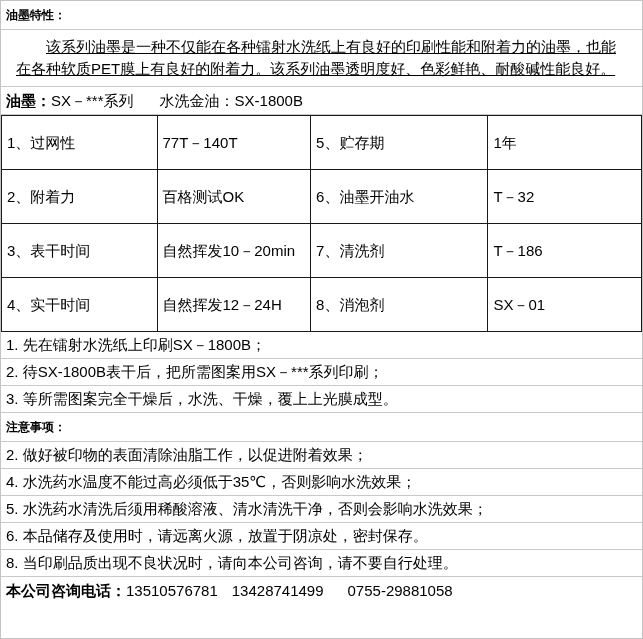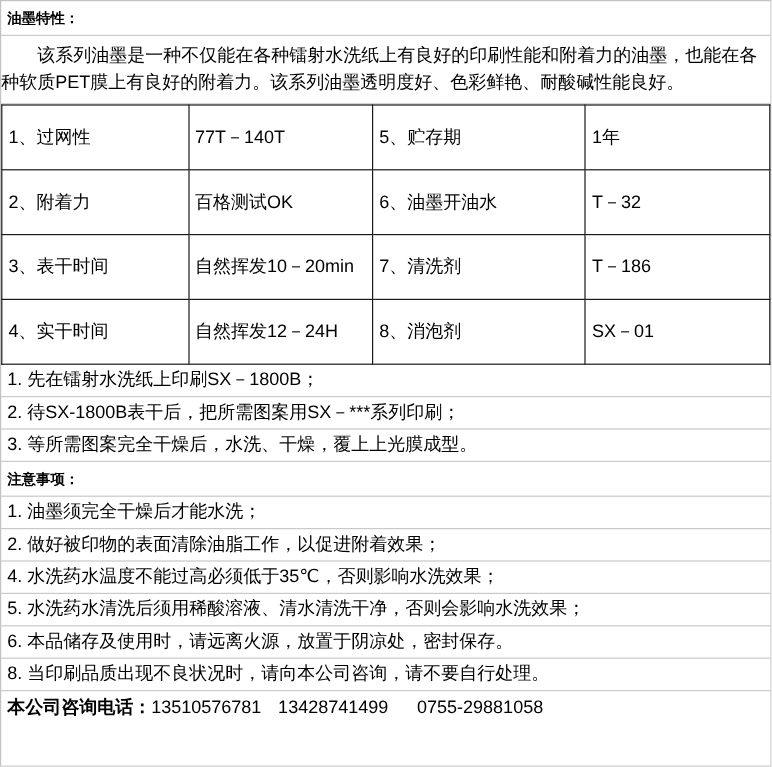--- a/index.html
+++ b/index.html
@@ -19,21 +19,21 @@
     border-bottom: 1px solid #c9c9c9;
     padding: 2px 5px;
     line-height: 22px;
   }
   .row:last-child { border-bottom: none; }
   .heading {
     font-weight: bold;
     font-size: 12px;
     line-height: 24px;
   }
-  .para { padding: 4px 0; }
+  .para { padding: 4px 15px; text-decoration: underline; }
   .para p {
     margin: 2px 0;
     text-indent: 2em;
     line-height: 22px;
   }
   .b { font-weight: bold; }
   .inline-row { line-height: 23px; }
   .wash-label { margin-left: 26px; }
   .no-sep { border-bottom: none; }
   table.params {
@@ -64,20 +64,23 @@
 <div class="page">
 
   <div class="row heading">
     <span>油墨特性：</span>
   </div>
 
   <div class="row para">
     <p>该系列油墨是一种不仅能在各种镭射水洗纸上有良好的印刷性能和附着力的油墨，也能在各种软质PET膜上有良好的附着力。该系列油墨透明度好、色彩鲜艳、耐酸碱性能良好。</p>
   </div>
 
+  <div class="row inline-row">
+    <span class="b">油墨：</span><span>SX－***系列</span><span class="wash-label">水洗金油：</span><span>SX-1800B</span>
+  </div>
 
 
 
   <table class="params">
     <tbody>
       <tr>
         <td class="c0">1、过网性</td>
         <td class="c1">77T－140T</td>
         <td class="c2">5、贮存期</td>
         <td class="c3">1年</td>
@@ -103,21 +106,20 @@
     </tbody>
   </table>
 
   <div class="row item">1. 先在镭射水洗纸上印刷SX－1800B；</div>
   <div class="row item">2. 待SX-1800B表干后，把所需图案用SX－***系列印刷；</div>
   <div class="row item">3. 等所需图案完全干燥后，水洗、干燥，覆上上光膜成型。</div>
 
   <div class="row heading">
     <span>注意事项：</span>
   </div>
-  <div class="row item">1. 油墨须完全干燥后才能水洗；</div>
   <div class="row item">2. 做好被印物的表面清除油脂工作，以促进附着效果；</div>
   <div class="row item">4. 水洗药水温度不能过高必须低于35℃，否则影响水洗效果；</div>
   <div class="row item">5. 水洗药水清洗后须用稀酸溶液、清水清洗干净，否则会影响水洗效果；</div>
   <div class="row item">6. 本品储存及使用时，请远离火源，放置于阴凉处，密封保存。</div>
   <div class="row item">8. 当印刷品质出现不良状况时，请向本公司咨询，请不要自行处理。</div>
 
   <div class="row inline-row">
     <span class="b">本公司咨询电话：</span><span class="phone-num">13510576781</span><span class="phone-num">13428741499</span><span class="phone-num-last">0755-29881058</span>
   </div>
 

